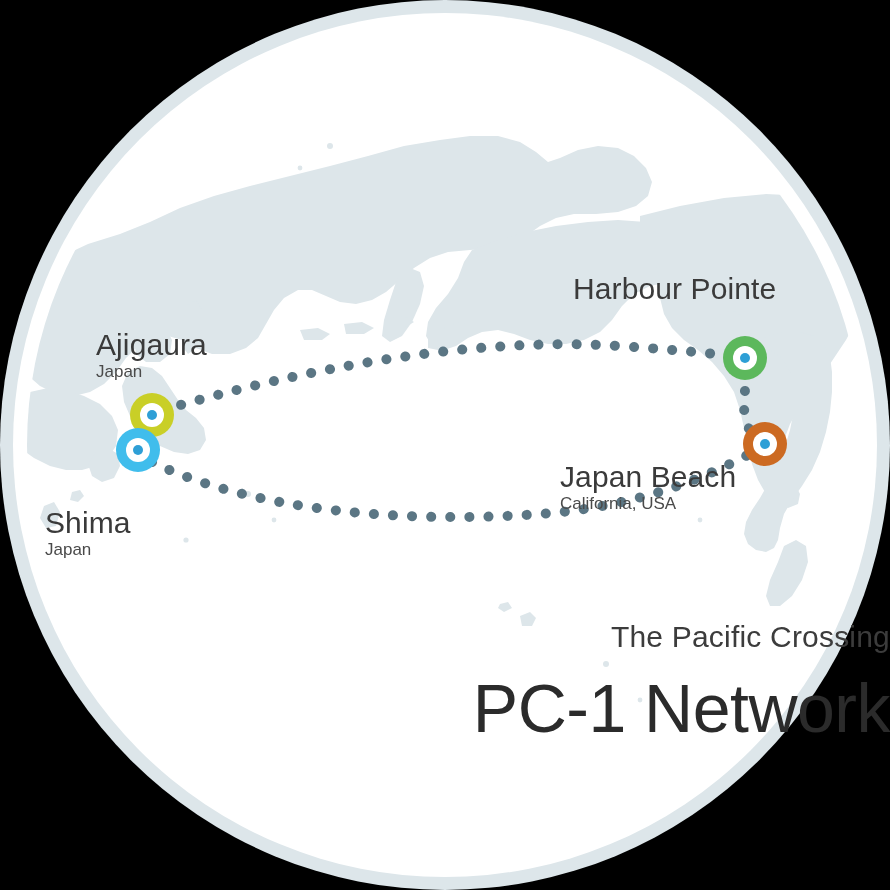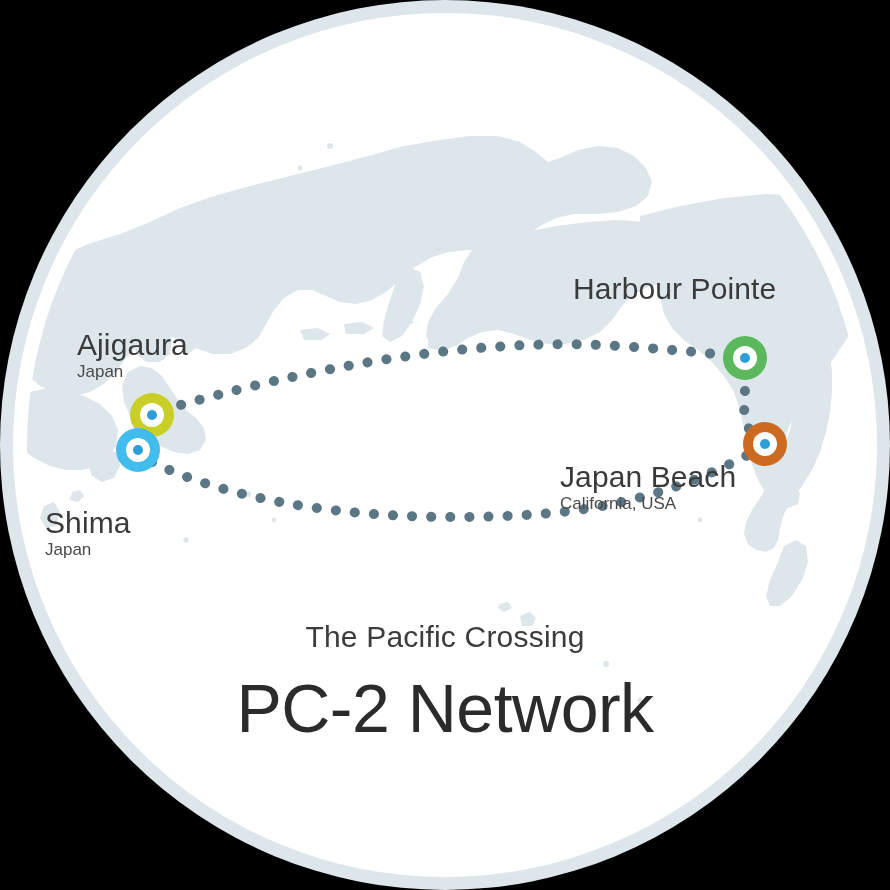--- a/index.html
+++ b/index.html
@@ -38,21 +38,21 @@
     display:block;
     font-size:17px;
     color:#4a4a4a;
     font-weight:400;
     line-height:20px;
   }
   .label.c .city,.label.c .region{}
 
   
   .titleblock{
-    position:absolute;left:0;top:618px;width:890px;text-align:center;
+    position:absolute;left:0;top:618px;width:890px;text-align:right;
   }
   .subtitle{
     font-size:30px;color:#3c3c3c;font-weight:300;letter-spacing:.2px;
     line-height:38px;
   }
   .maintitle{
     font-size:68px;color:#2b2b2b;font-weight:300;letter-spacing:-.5px;
     line-height:88px;margin-top:8px;
   }
 </style>
@@ -181,37 +181,37 @@
   <div class="marker" style="left:723px;top:336px;width:44px;height:44px;background:#5cb85c;">
     <div class="hole"></div>
     <div class="dot"></div>
   </div>
 
   <div class="marker" style="left:743px;top:422px;width:44px;height:44px;background:#cc6a22;">
     <div class="hole"></div>
     <div class="dot"></div>
   </div>
 
-  <div class="label c" style="left:77px;top:328px;width:200px;">
+  <div class="label c" style="left:96px;top:328px;width:200px;">
     <span class="city">Ajigaura</span>
     <span class="region">Japan</span>
   </div>
 
   <div class="label c" style="left:45px;top:506px;width:200px;">
     <span class="city">Shima</span>
     <span class="region">Japan</span>
   </div>
 
   <div class="label c" style="left:573px;top:272px;width:280px;">
     <span class="city">Harbour Pointe</span>
   </div>
 
   <div class="label c" style="left:560px;top:460px;width:280px;">
     <span class="city">Japan Beach</span>
     <span class="region">California, USA</span>
   </div>
 
   <div class="titleblock">
     <div class="subtitle">The Pacific Crossing</div>
-    <div class="maintitle">PC-2 Network</div>
+    <div class="maintitle">PC-1 Network</div>
   </div>
 
 </div>
 
 </body></html>

